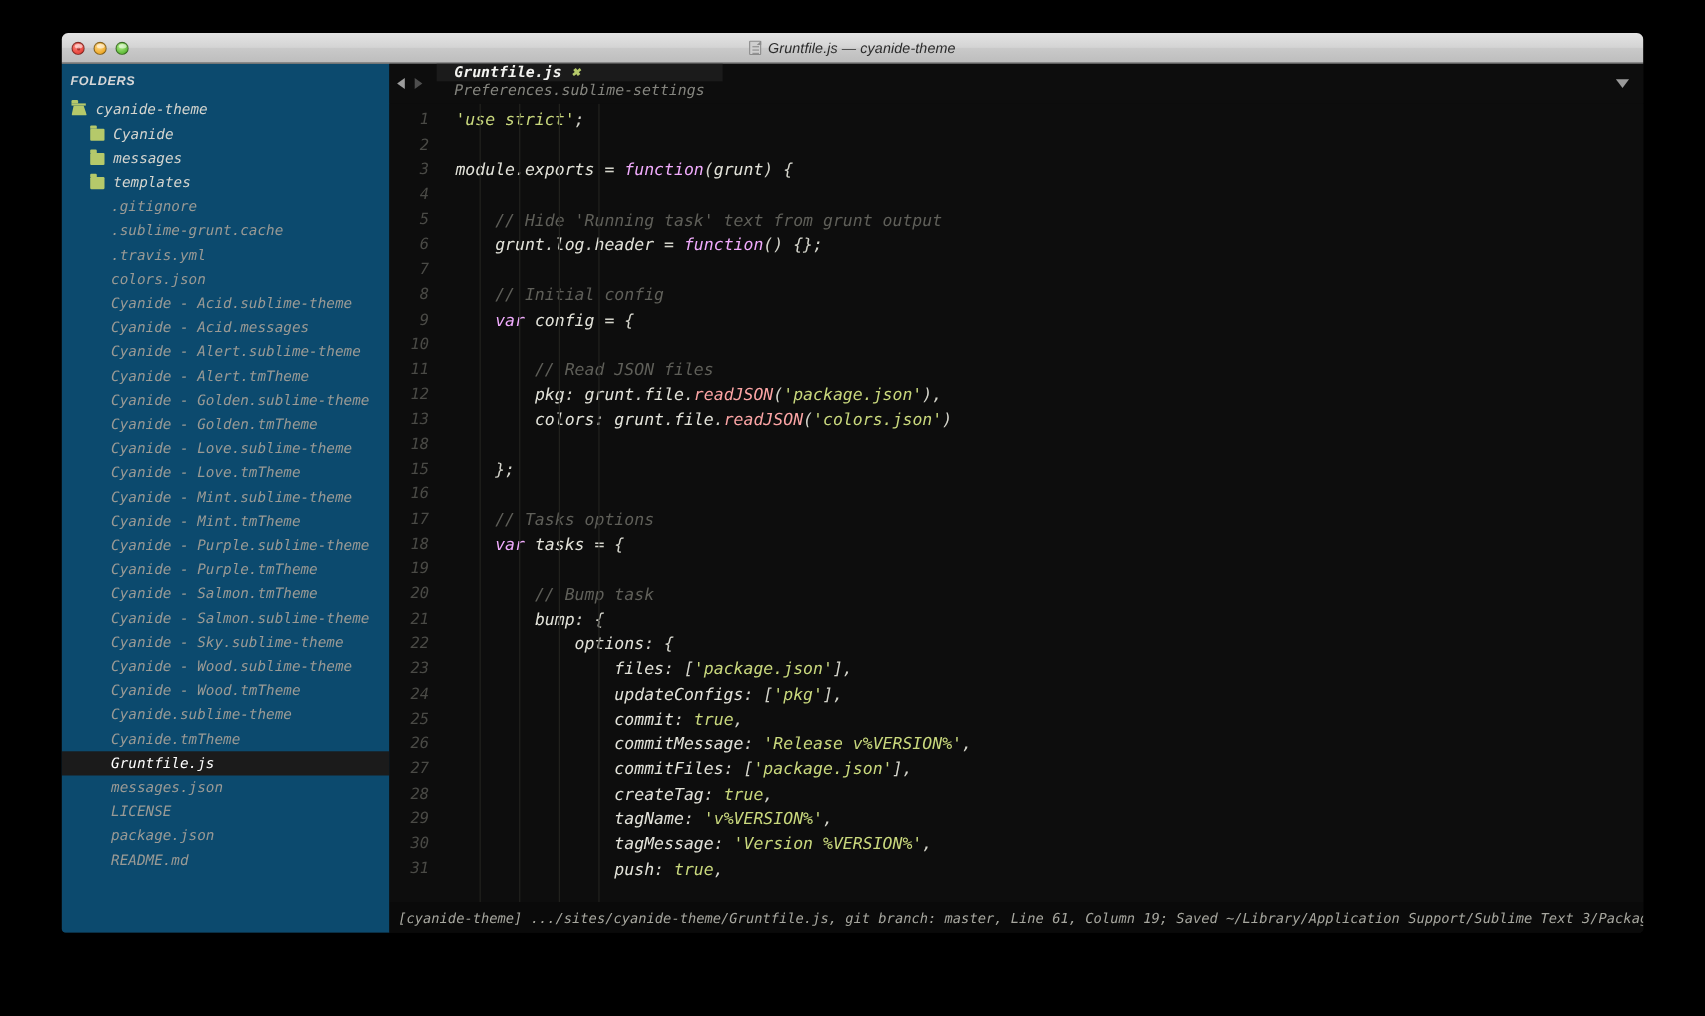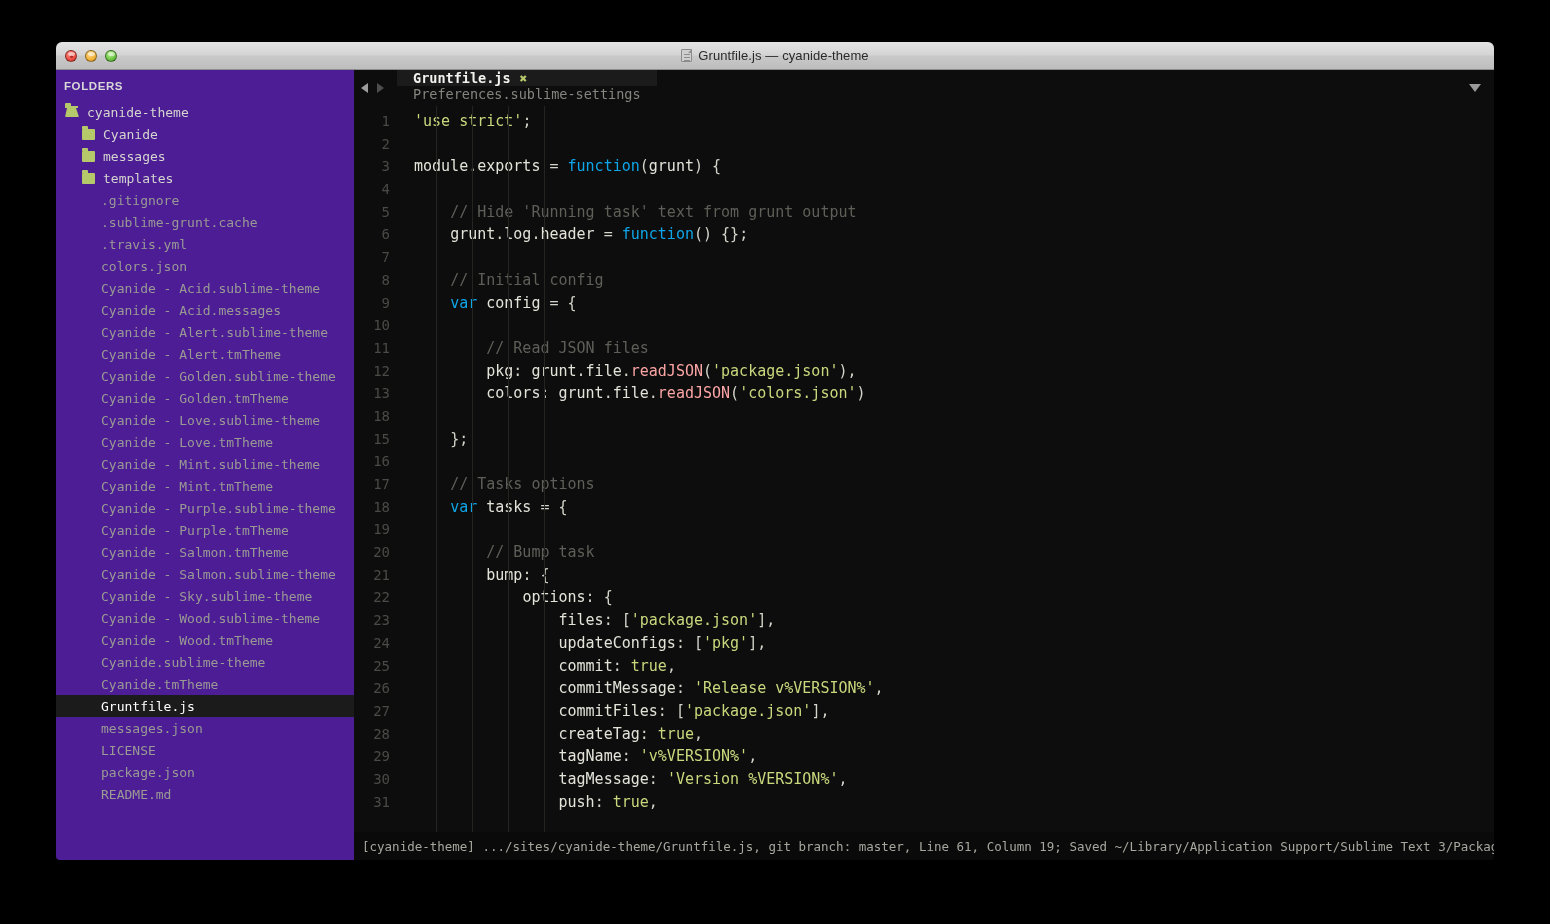--- a/index.html
+++ b/index.html
@@ -6,26 +6,27 @@
   html, body {
     width: 1550px; height: 924px;
     background: #000;
     font-family: "DejaVu Sans Mono", monospace;
     overflow: hidden;
   }
 
   
   #window {
     position: absolute;
-    left: 56px; top: 42px;
+    left: 56px; top: 30px;
     width: 1438px; height: 818px;
     background: #0e0e0e;
     border-radius: 6px 6px 4px 4px;
     overflow: hidden;
     box-shadow: 0 6px 26px rgba(0,0,0,0.85);
+    font-style: italic;
   }
 
   
   #titlebar {
     position: relative;
     height: 28px;
     background: linear-gradient(to bottom, #e4e4e4 0%, #d4d4d4 48%, #c9c9c9 52%, #bdbdbd 100%);
     border-bottom: 1px solid #8d8d8d;
     display: flex; align-items: center;
   }
@@ -74,21 +75,21 @@
     width: 6px; height: 1px; background: #8c8c8c;
     box-shadow: 0 3px 0 #8c8c8c, 0 6px 0 #8c8c8c;
   }
 
   
   #body { display: flex; height: 790px; }
 
   
   #sidebar {
     width: 298px; flex: none;
-    background: #4c1d95;
+    background: #0c4a6e;
     padding-top: 10px;
     overflow: hidden;
   }
   #folders-header {
     font-family: "Liberation Sans", sans-serif;
     font-weight: bold;
     font-size: 11.5px;
     letter-spacing: 0.6px;
     color: #d8d8d8;
     padding: 0 0 9px 8px;
@@ -197,21 +198,21 @@
   
   .guide {
     position: absolute; top: 0; bottom: 0; width: 1px;
     background: #242420;
   }
   .ln { height: 22.7px; }
 
   
   .c-str  { color: #c9d87d; }
   .c-cmt  { color: #5f5f59; }
-  .c-kw   { color: #0ea5e9; }
+  .c-kw   { color: #f0abfc; }
   .c-fn   { color: #fca5a5; }
   .c-var  { color: #e3e3da; }
   .c-pun  { color: #d4d4cb; }
   .c-bool { color: #c9d87d; }
 
   
   #statusbar {
     height: 28px; flex: none;
     background: #0a0a0a;
     display: flex; align-items: center;

